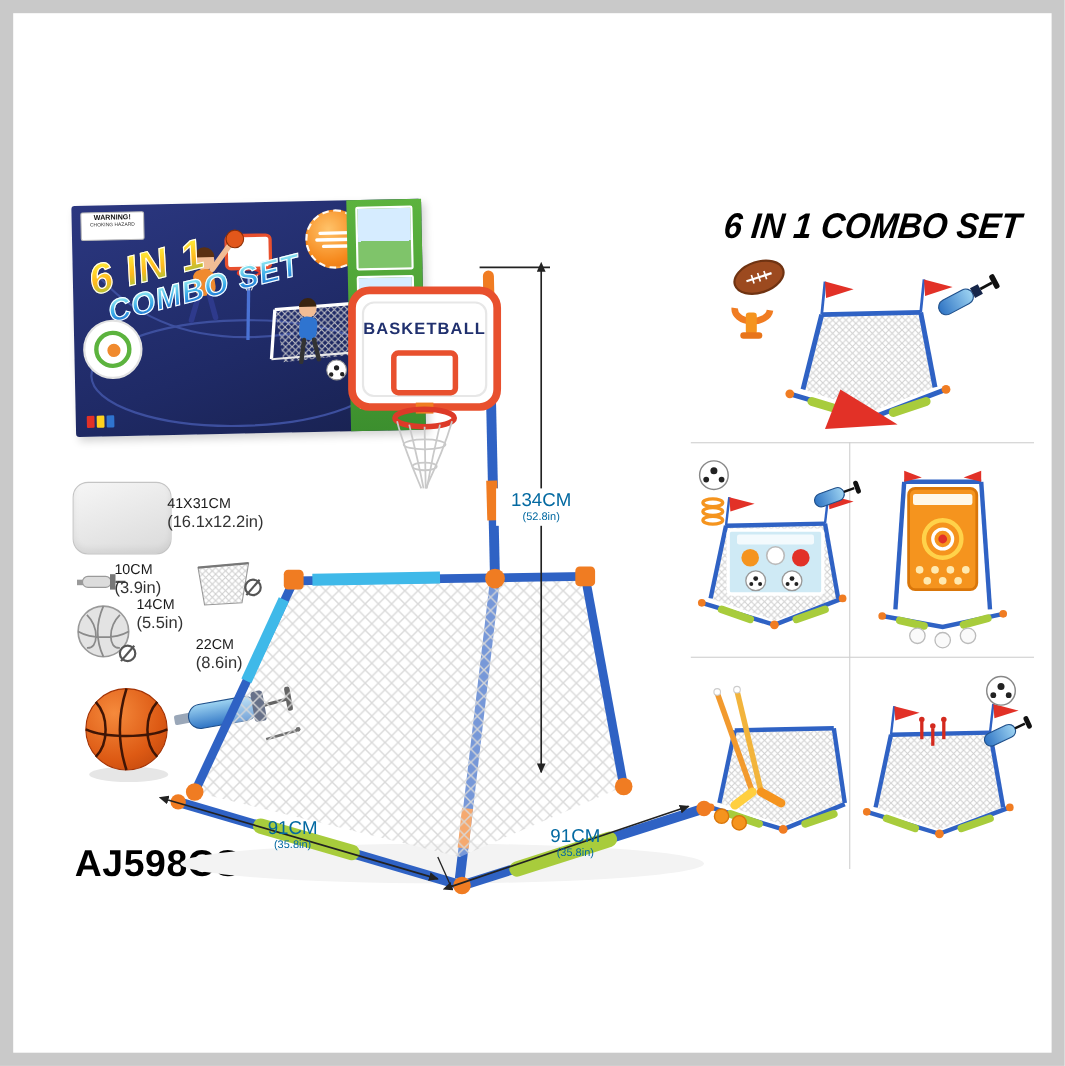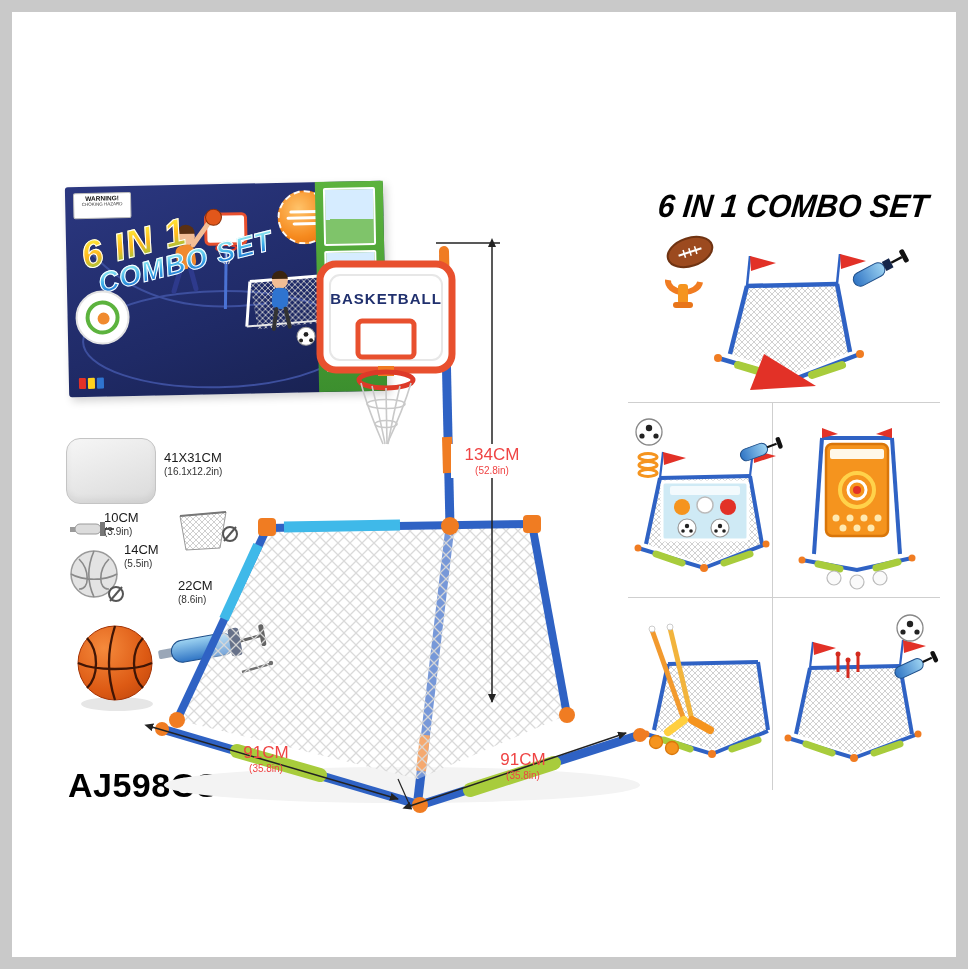--- a/index.html
+++ b/index.html
@@ -37,31 +37,31 @@
     display:flex;flex-direction:column;justify-content:center;align-items:center;gap:3px}
   .badge-orange i{display:block;height:3px;border-radius:2px;background:#fff}
   .badge-white{position:absolute;left:8px;top:104px;width:54px;height:54px;border-radius:50%;background:#fff;
     border:2px solid #e2e2e2;display:flex;justify-content:center;align-items:center}
   .badge-white .ring{width:34px;height:34px;border-radius:50%;border:4px solid #5cb33e;position:relative}
   .badge-white .dot{position:absolute;width:12px;height:12px;border-radius:50%;background:#f08a2e;left:8px;top:8px}
   .brand-mark{position:absolute;left:10px;bottom:8px;display:flex;gap:2px}
   .brand-mark i{display:block;width:7px;height:11px;border-radius:1px}
 
   
-  .dim-label{position:absolute;text-align:center;color:#ef4444;background:#fff;line-height:1.18;padding:1px 3px;z-index:6}
+  .dim-label{position:absolute;text-align:center;color:#0369a1;background:#fff;line-height:1.18;padding:1px 3px;z-index:6}
   .dim-cm{font-size:17px}
   .dim-in{font-size:10px}
 
   
   .acc-panel{position:absolute;left:48px;top:418px;width:206px;height:192px}
   .acc-backboard{position:absolute;left:6px;top:8px;width:90px;height:66px;border-radius:14px;
     background:linear-gradient(160deg,#f6f6f6,#dadada);border:1px solid #c4c4c4;box-shadow:inset 0 -4px 6px rgba(0,0,0,.06)}
   .acc-label{position:absolute;line-height:1.2;color:#1a1a1a}
   .acc-cm{font-size:13px}
-  .acc-in{font-size:10px;color:#333}
+  .acc-in{font-size:15px;color:#333}
 
   .product-code{position:absolute;left:56px;top:754px;font-size:34px;font-weight:800;letter-spacing:.5px;color:#000}
 
   
   .right-title{position:absolute;left:648px;top:176px;font-size:30px;font-weight:900;font-style:italic;
     color:#000;white-space:nowrap;transform:skewX(-6deg) scaleY(1.08);transform-origin:left top}
   .grid-line{position:absolute;background:#cfcfcf}
 </style>
 </head>
 <body>
@@ -244,21 +244,21 @@
     <div class="dim-cm">91CM</div>
     <div class="dim-in">(35.8in)</div>
   </div>
   <div class="dim-label" style="left:465px;top:737px;width:92px;background:transparent">
     <div class="dim-cm">91CM</div>
     <div class="dim-in">(35.8in)</div>
   </div>
 
   <div class="acc-panel">
     <div class="acc-backboard"></div>
-    <div class="acc-label" style="left:104px;top:20px">
+    <div class="acc-label" style="left:92px;top:20px">
       <div class="acc-cm">41X31CM</div>
       <div class="acc-in">(16.1x12.2in)</div>
     </div>
 
     <svg class="abs" style="left:10px;top:84px" width="46" height="30" viewBox="0 0 46 30">
       <rect x="0" y="13" width="6" height="5" fill="#9a9a9a"></rect>
       <rect x="5" y="10" width="26" height="10" rx="5" fill="#dcdcdc" stroke="#9a9a9a" stroke-width="1"></rect>
       <rect x="30" y="8" width="5" height="14" fill="#777"></rect>
       <line x1="35" y1="15" x2="44" y2="15" stroke="#555" stroke-width="2"></line>
     </svg>

